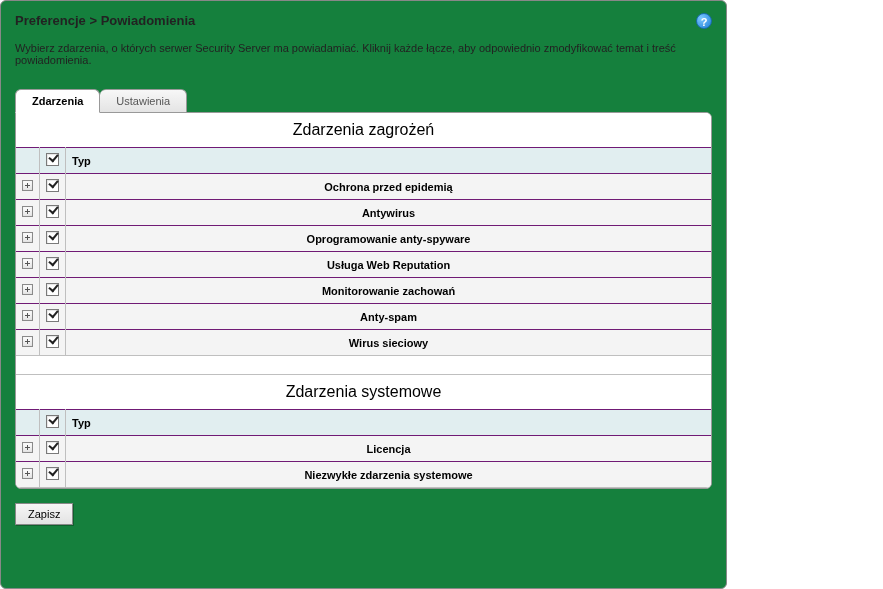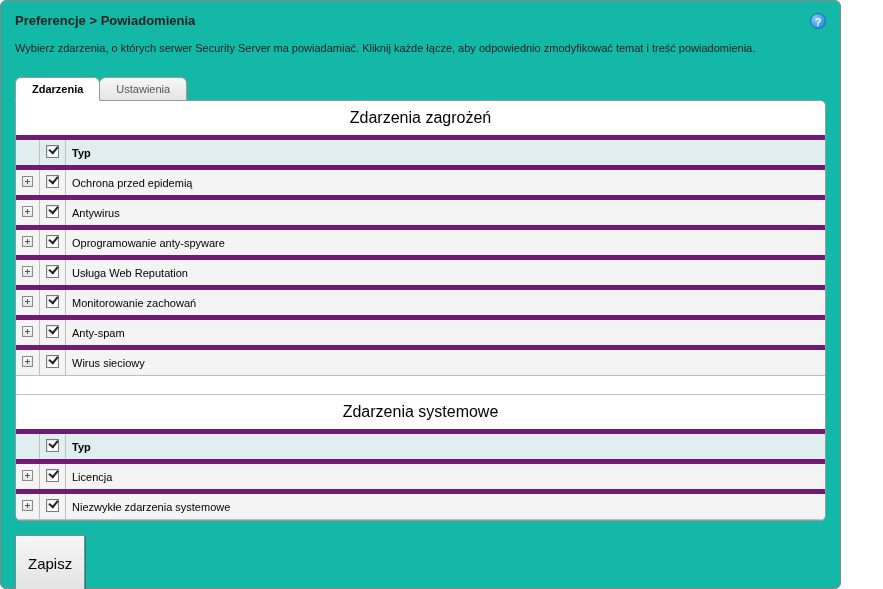--- a/index.html
+++ b/index.html
@@ -5,27 +5,27 @@
   * { box-sizing: border-box; }
   html, body {
     margin: 0;
     padding: 0;
     font-family: Tahoma, Arial, sans-serif;
     font-size: 11px;
     background: #fff;
     color: #000;
   }
   .page {
-    width: 841px;
+    width: 727px;
     height: 589px;
     border: 1px solid #888;
     border-radius: 6px;
     padding: 12px 14px 14px 14px;
     position: relative;
-    background: #14b8a6;
+    background: #15803d;
   }
   .header-row {
     display: flex;
     justify-content: space-between;
     align-items: flex-start;
   }
   .breadcrumb {
     font-size: 13px;
     font-weight: bold;
     color: #222;
@@ -92,21 +92,21 @@
     padding: 8px 8px;
     color: #000;
     background: #fff;
     text-align: center;
   }
   table.data {
     width: 100%;
     border-collapse: collapse;
   }
   table.data tr {
-    border-top: 5px solid #701a75;
+    border-top: 1px solid #701a75;
   }
   table.data tr:last-child {
     border-bottom: 1px solid #bfbfbf;
   }
   table.data td, table.data th {
     padding: 5px 6px;
     text-align: left;
     font-size: 11px;
     vertical-align: middle;
   }
@@ -124,22 +124,23 @@
     background: #e1eef0;
   }
   tr.header-row-tbl th {
     font-weight: bold;
     color: #000;
   }
   tr.data-row {
     background: #f4f4f4;
   }
   tr.data-row td.col-type {
-    font-weight: normal;
-    color: #000;
+    font-weight: bold;
+    color: #000;
+    text-align: center;
   }
   .expander {
     display: inline-block;
     width: 11px;
     height: 11px;
     border: 1px solid #8a8a8a;
     background: linear-gradient(#fdfdfd, #e5e5e5);
     position: relative;
     cursor: pointer;
     box-shadow: inset 0 0 1px rgba(0,0,0,0.15);
@@ -179,22 +180,22 @@
     border-bottom: 2px solid #222;
     transform: rotate(-50deg);
   }
   .gap-row {
     height: 18px;
     background: #fff;
   }
   .save-btn {
     border: 1px solid #888;
     background: linear-gradient(#f6f6f6, #e3e3e3);
-    padding: 19px 12px;
-    font-size: 15px;
+    padding: 4px 12px;
+    font-size: 11px;
     font-family: inherit;
     cursor: pointer;
     box-shadow: 1px 1px 0 rgba(0,0,0,0.25);
     text-align: center;
   }
 </style>
 </head>
 <body>
 
 <div class="page">

